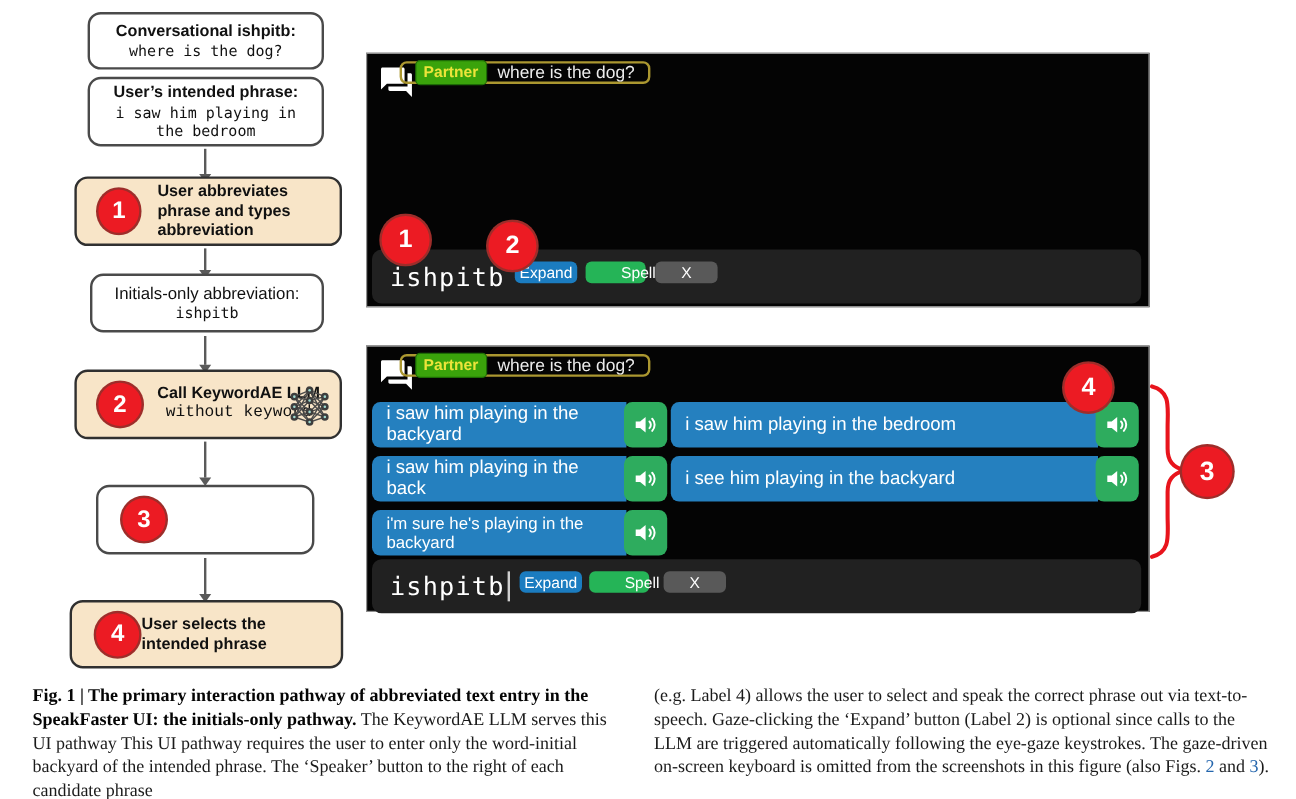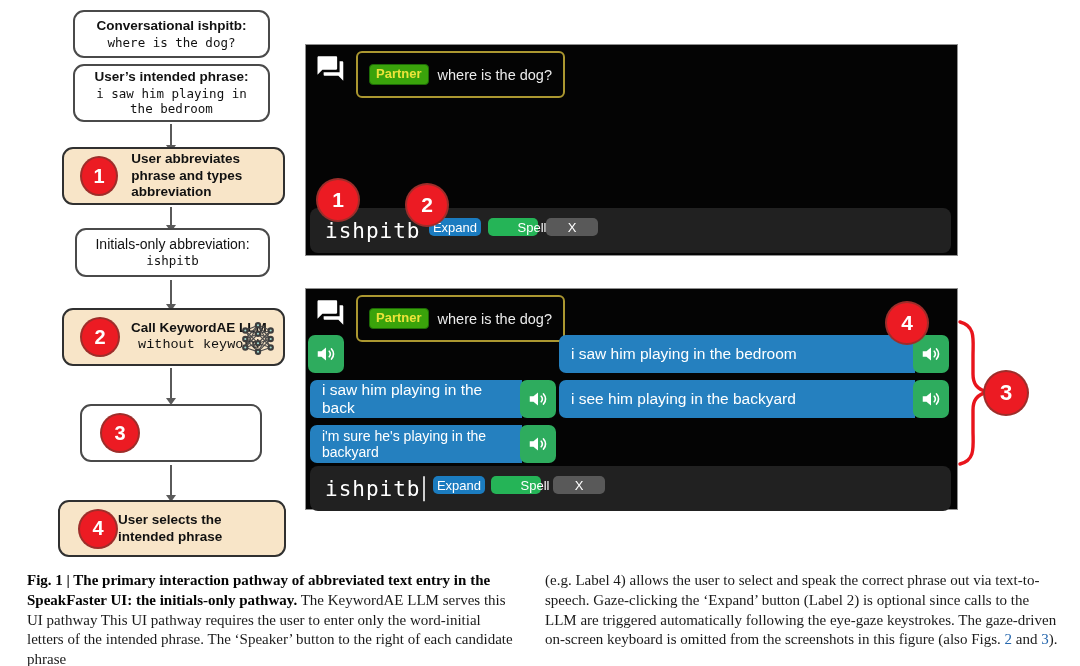--- a/index.html
+++ b/index.html
@@ -19,21 +19,21 @@
   .badge.b40{width:40px;height:40px;font-size:20px;}
   .badge.b44{width:44px;height:44px;font-size:21px;position:absolute;}
   .arrow{position:absolute;width:2px;background:#5a5a5a;left:170px;}
   .arrow:after{content:"";position:absolute;left:-4px;bottom:-7px;border:5px solid transparent;
                border-top:7px solid #5a5a5a;border-bottom:none;}
   .fc-text{text-align:left;line-height:1.25;}
 
   
   .panel{position:absolute;background:#040404;border:1px solid #8f8f8f;box-sizing:border-box;}
   .chat-icon{position:absolute;left:10px;top:10px;width:30px;height:27px;}
-  .partner-wrap{position:absolute;left:50px;top:6px;height:47px;border:2px solid #ab9730;
+  .partner-wrap{position:absolute;left:27px;top:6px;height:19px;border:2px solid #ab9730;
                 border-radius:6px;display:flex;align-items:center;padding:0 11px;gap:9px;
                 box-sizing:border-box;}
   .partner-badge{background:#3aa30b;border:1px solid #1d6b05;color:#ece43a;font-weight:700;
                  font-size:13px;padding:1px 6px;border-radius:4px;line-height:1.3;}
   .context-text{color:#ececec;font-size:14.5px;}
   .inputbar{position:absolute;left:4px;right:6px;height:45px;background:#212121;border-radius:8px;}
   .abbr{position:absolute;left:15px;top:50%;transform:translateY(-50%);
         font-family:"DejaVu Sans Mono",monospace;font-size:21px;color:#fff;letter-spacing:1px;}
   .caret{display:inline-block;width:2px;height:25px;background:#cfcfcf;vertical-align:middle;margin-left:1px;}
   .ubtn{position:absolute;height:18px;border:none;border-radius:5px;color:#fff;
@@ -192,20 +192,21 @@
 <div class="panel" style="left:305px;top:288px;width:653px;height:222px;">
   <svg class="chat-icon" viewBox="0 0 24 22">
     <path fill="#ffffff" d="M21 5h-2v9H6v2c0 .55.45 1 1 1h11l4 4V6c0-.55-.45-1-1-1zm-4 6V2c0-.55-.45-1-1-1H2c-.55 0-1 .45-1 1v14l4-4h11c.55 0 1-.45 1-1z"></path>
   </svg>
   <div class="partner-wrap">
     <span class="partner-badge">Partner</span>
     <span class="context-text">where is the dog?</span>
   </div>
 
   <div class="cand" style="left:4px;top:46px;width:246px;">
+    <div class="cand-text">i saw him playing in the backyard</div>
     <button class="spk">
       <svg viewBox="0 0 24 24">
         <path fill="#fff" d="M3 9v6h4l5 4V5L7 9H3z"></path>
         <path fill="none" stroke="#fff" stroke-width="1.8" stroke-linecap="round" d="M15.5 9a4.2 4.2 0 010 6"></path>
         <path fill="none" stroke="#fff" stroke-width="1.8" stroke-linecap="round" d="M18 6.5a8 8 0 010 11"></path>
       </svg>
     </button>
   </div>
   <div class="cand" style="left:253px;top:46px;width:390px;">
     <div class="cand-text">i saw him playing in the bedroom</div>
@@ -260,17 +261,17 @@
 
   <div class="badge b44" style="left:579px;top:12px;">4</div>
 </div>
 
 <svg class="brace" width="42" height="150" viewBox="0 0 42 150">
   <path d="M6 4 C22 8 19 22 19 38 L19 56 C19 66 23 71 33 74 C23 77 19 82 19 92 L19 112 C19 128 22 142 6 146" fill="none" stroke="#e8141c" stroke-width="3.4" stroke-linecap="round"></path>
 </svg>
 <div class="badge" style="position:absolute;left:983px;top:370px;width:46px;height:46px;font-size:22px;">3</div>
 
 <div class="caption" style="left:27px;width:493px;">
-  <span class="cap-lead">Fig. 1 | The primary interaction pathway of abbreviated text entry in the SpeakFaster UI: the initials-only pathway.</span><span> The KeywordAE LLM serves this UI pathway This UI pathway requires the user to enter only the word-initial letters of the intended phrase. The ‘Speaker’ button to the right of each candidate phrase</span>
+  <span class="cap-lead">Fig. 1 | The primary interaction pathway of abbreviated text entry in the SpeakFaster UI: the initials-only pathway.</span><span> The KeywordAE LLM serves this UI pathway This UI pathway requires the user to enter only the word-initial backyard of the intended phrase. The ‘Speaker’ button to the right of each candidate phrase</span>
 </div>
 <div class="caption" style="left:545px;width:519px;">
   <span>(e.g. Label 4) allows the user to select and speak the correct phrase out via text-to-speech. Gaze-clicking the ‘Expand’ button (Label 2) is optional since calls to the LLM are triggered automatically following the eye-gaze keystrokes. The gaze-driven on-screen keyboard is omitted from the screenshots in this figure (also Figs. </span><span class="cap-link">2</span><span> and </span><span class="cap-link">3</span><span>).</span>
 </div>
 
 </body></html>

